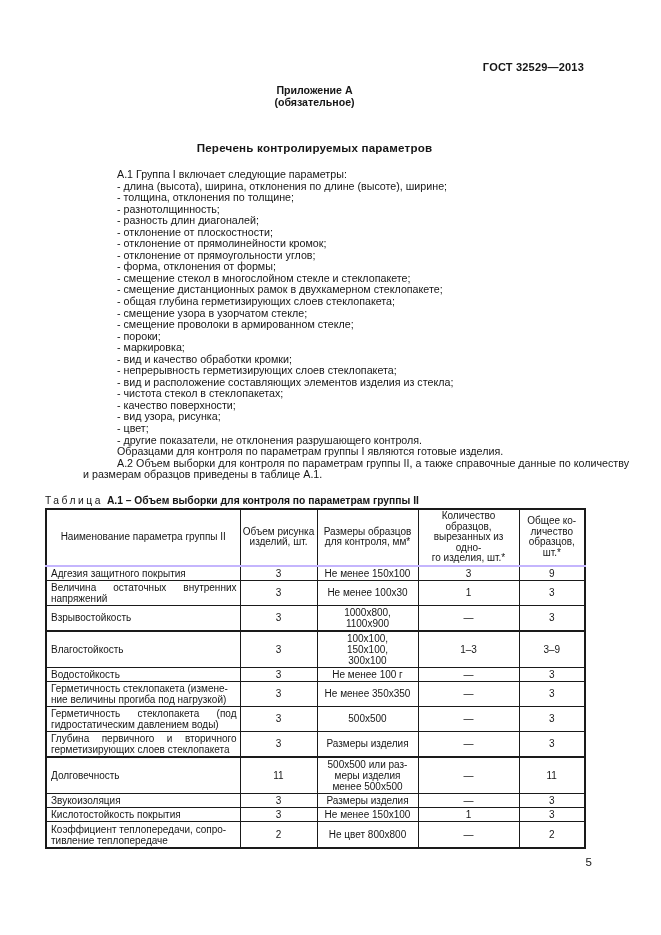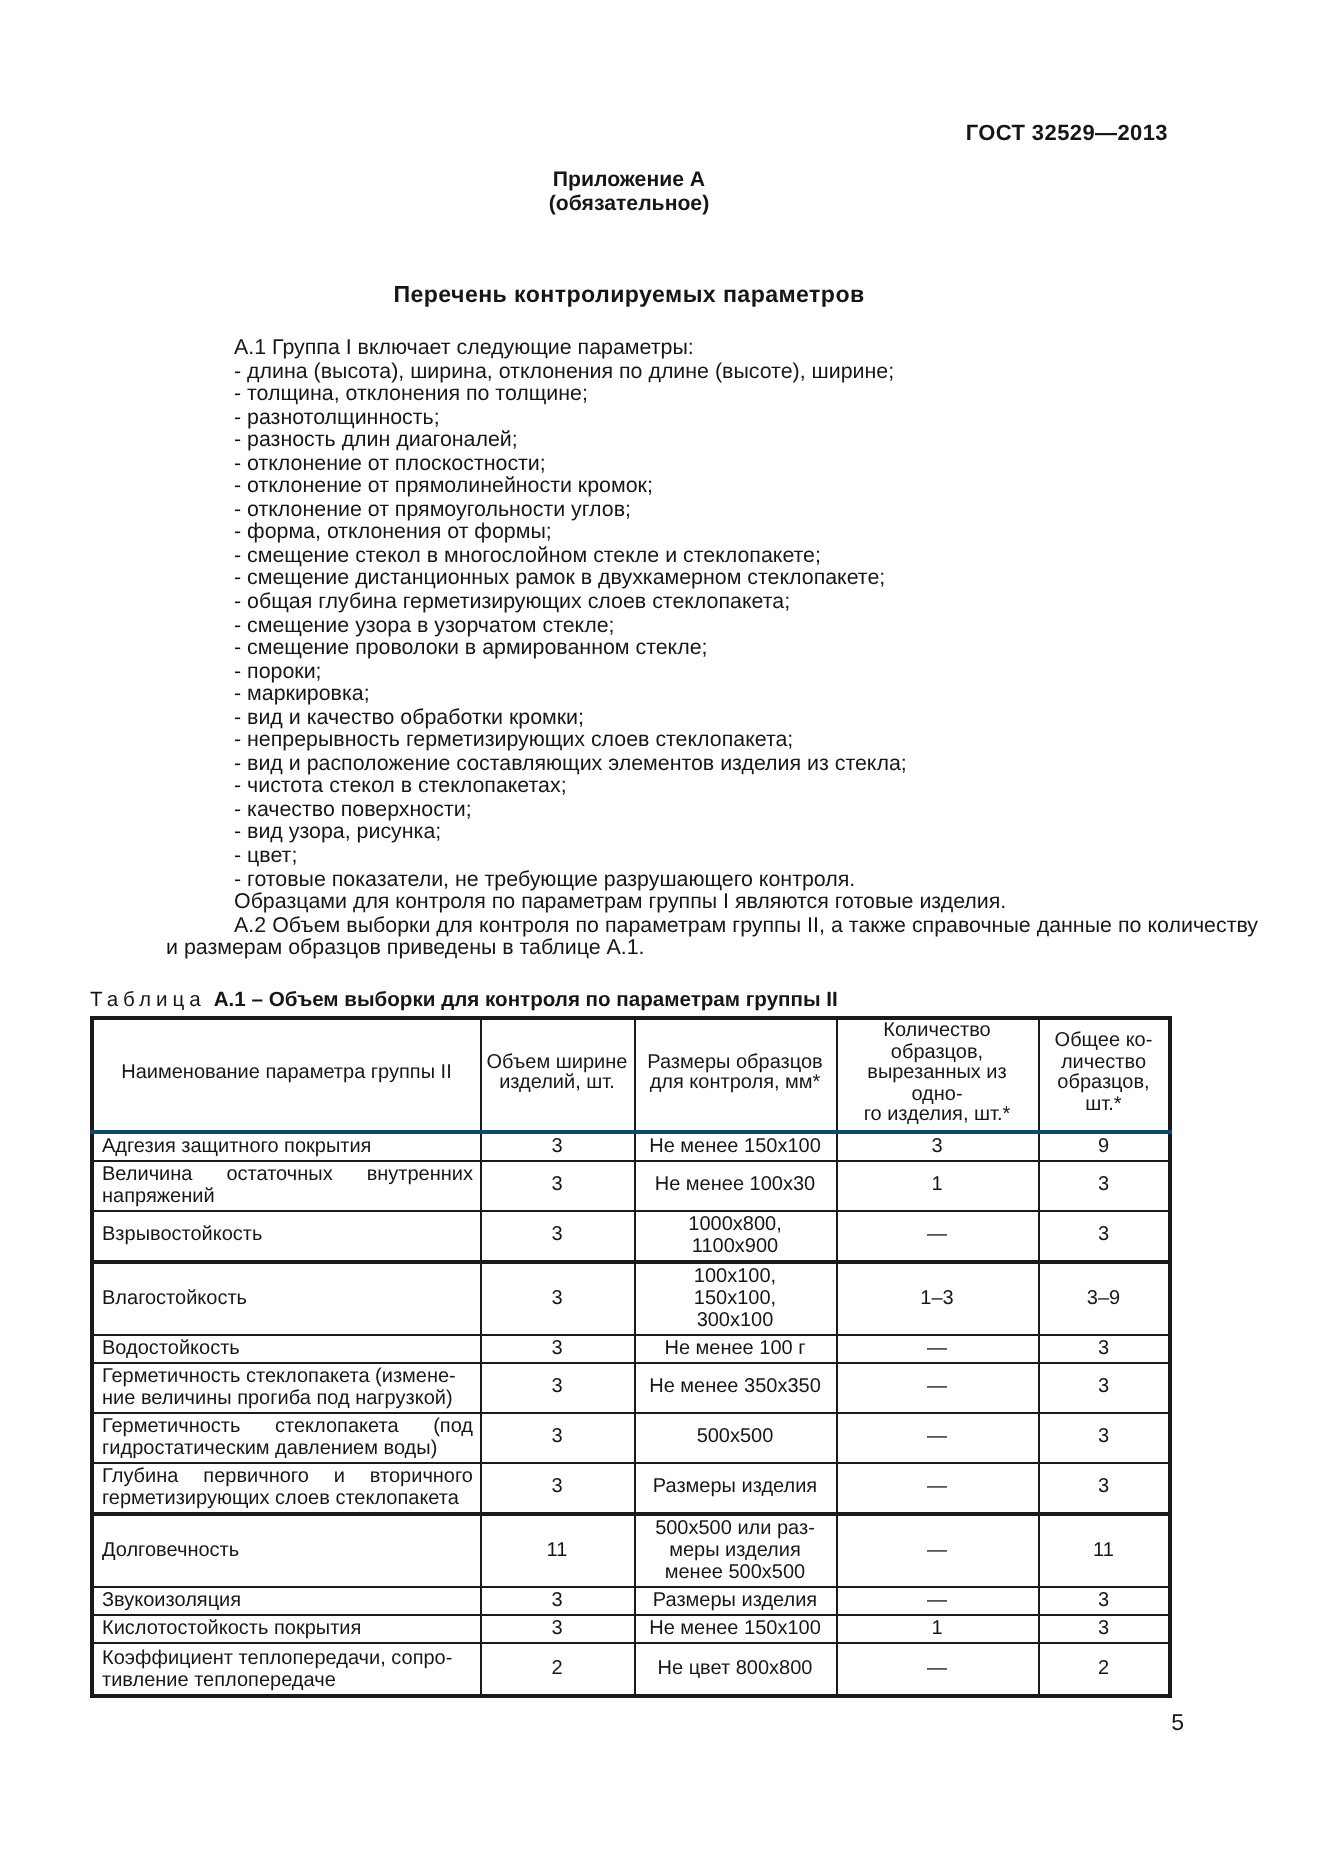--- a/index.html
+++ b/index.html
@@ -20,21 +20,21 @@
   .caption-text { margin-left:4px;font-weight:bold; }
   .param-table {
     position:absolute; top:508px; left:45px; width:539px;
     border-collapse:collapse; table-layout:fixed; font-size:10px;
     border:2px solid #1a1a1a;
   }
   .param-table th, .param-table td {
     border:1px solid #1a1a1a; font-weight:normal; vertical-align:middle;
     white-space:pre-line; padding:1px 2px;
   }
-  .param-table thead th { text-align:center; height:42px; line-height:10.6px; border-bottom:2px solid #0c4a6e; }
+  .param-table thead th { text-align:center; height:42px; line-height:10.6px; border-bottom:2px solid #c4b5fd; }
   .param-table td { line-height:11px; text-align:center; }
   .param-table td.c1 { text-align:justify; padding-left:4px; padding-right:3px; }
   tr.rh1 td { height:13px; }
   tr.rh2 td { height:23px; }
   tr.rh3 td { height:33px; }
   tr.rh2x td { height:27px; }
   tr.thick td { border-bottom-width:2px; }
   .page-number { position:absolute; top:856px; left:45px; width:547px; text-align:right; font-size:11.5px; }
 </style>
 </head>
@@ -68,41 +68,41 @@
     <div class="ind">- смещение проволоки в армированном стекле;</div>
     <div class="ind">- пороки;</div>
     <div class="ind">- маркировка;</div>
     <div class="ind">- вид и качество обработки кромки;</div>
     <div class="ind">- непрерывность герметизирующих слоев стеклопакета;</div>
     <div class="ind">- вид и расположение составляющих элементов изделия из стекла;</div>
     <div class="ind">- чистота стекол в стеклопакетах;</div>
     <div class="ind">- качество поверхности;</div>
     <div class="ind">- вид узора, рисунка;</div>
     <div class="ind">- цвет;</div>
-    <div class="ind">- готовые показатели, не требующие разрушающего контроля.</div>
+    <div class="ind">- другие показатели, не отклонения разрушающего контроля.</div>
     <div class="ind">Образцами для контроля по параметрам группы I являются готовые изделия.</div>
     <div class="para-a2">А.2 Объем выборки для контроля по параметрам группы II, а также справочные данные по количеству и размерам образцов приведены в таблице А.1.</div>
   </div>
 
   <div class="table-caption">
     <span class="caption-word">Таблица</span><span class="caption-text">А.1 – Объем выборки для контроля по параметрам группы II</span>
   </div>
 
   <table class="param-table">
     <colgroup>
       <col style="width:194px">
         <col style="width:77px">
         <col style="width:101px">
         <col style="width:101px">
         <col style="width:66px">
     </colgroup>
     <thead>
       <tr>
         <th>Наименование параметра группы II</th>
-        <th>Объем ширине
+        <th>Объем рисунка
 изделий, шт.</th>
         <th>Размеры образцов
 для контроля, мм*</th>
         <th>Количество образцов,
 вырезанных из одно-
 го изделия, шт.*</th>
         <th>Общее ко-
 личество
 образцов,
 шт.*</th>

